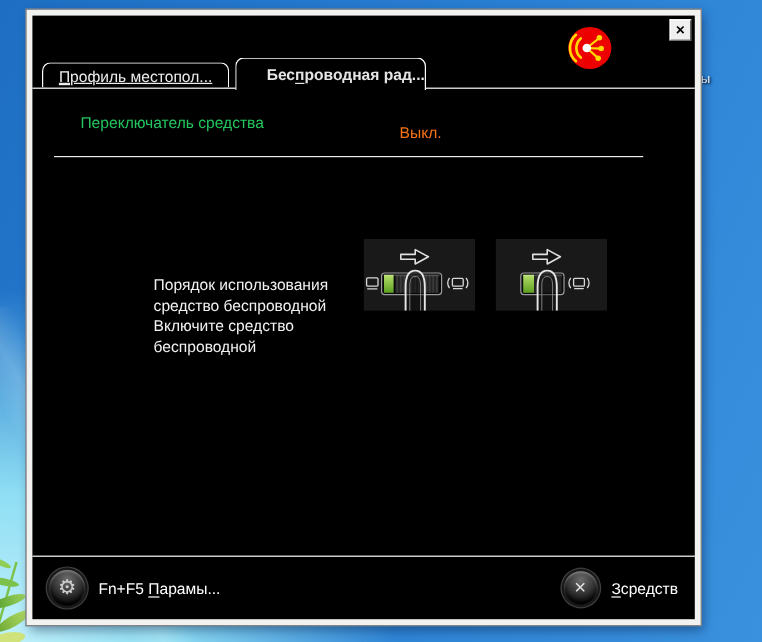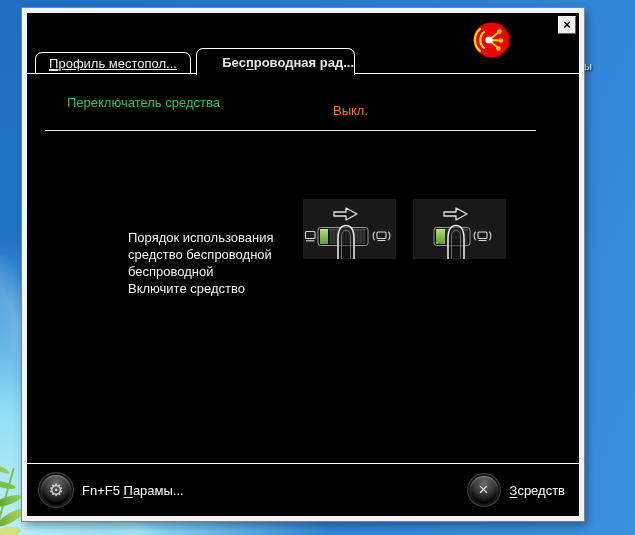--- a/index.html
+++ b/index.html
@@ -113,22 +113,22 @@
     <span><span>Бес</span><span class="accel">п</span><span>роводная рад...</span></span>
   </div>
 
   <div class="status-label">Переключатель средства</div>
   <div class="status-value">Выкл.</div>
   <div class="separator"></div>
 
   <div class="instructions">
     <div>Порядок использования</div>
     <div>средство беспроводной</div>
+    <div>Включите средство</div>
     <div>беспроводной</div>
-    <div>Включите средство</div>
   </div>
 
   <div class="illus one">
     <svg width="93" height="60" viewBox="0 0 93 60">
       <defs>
         <linearGradient id="g1" x1="0" y1="0" x2="0" y2="1">
           <stop offset="0" stop-color="#b5e06b"></stop>
             <stop offset="1" stop-color="#5e9f20"></stop>
         </linearGradient>
       </defs>

